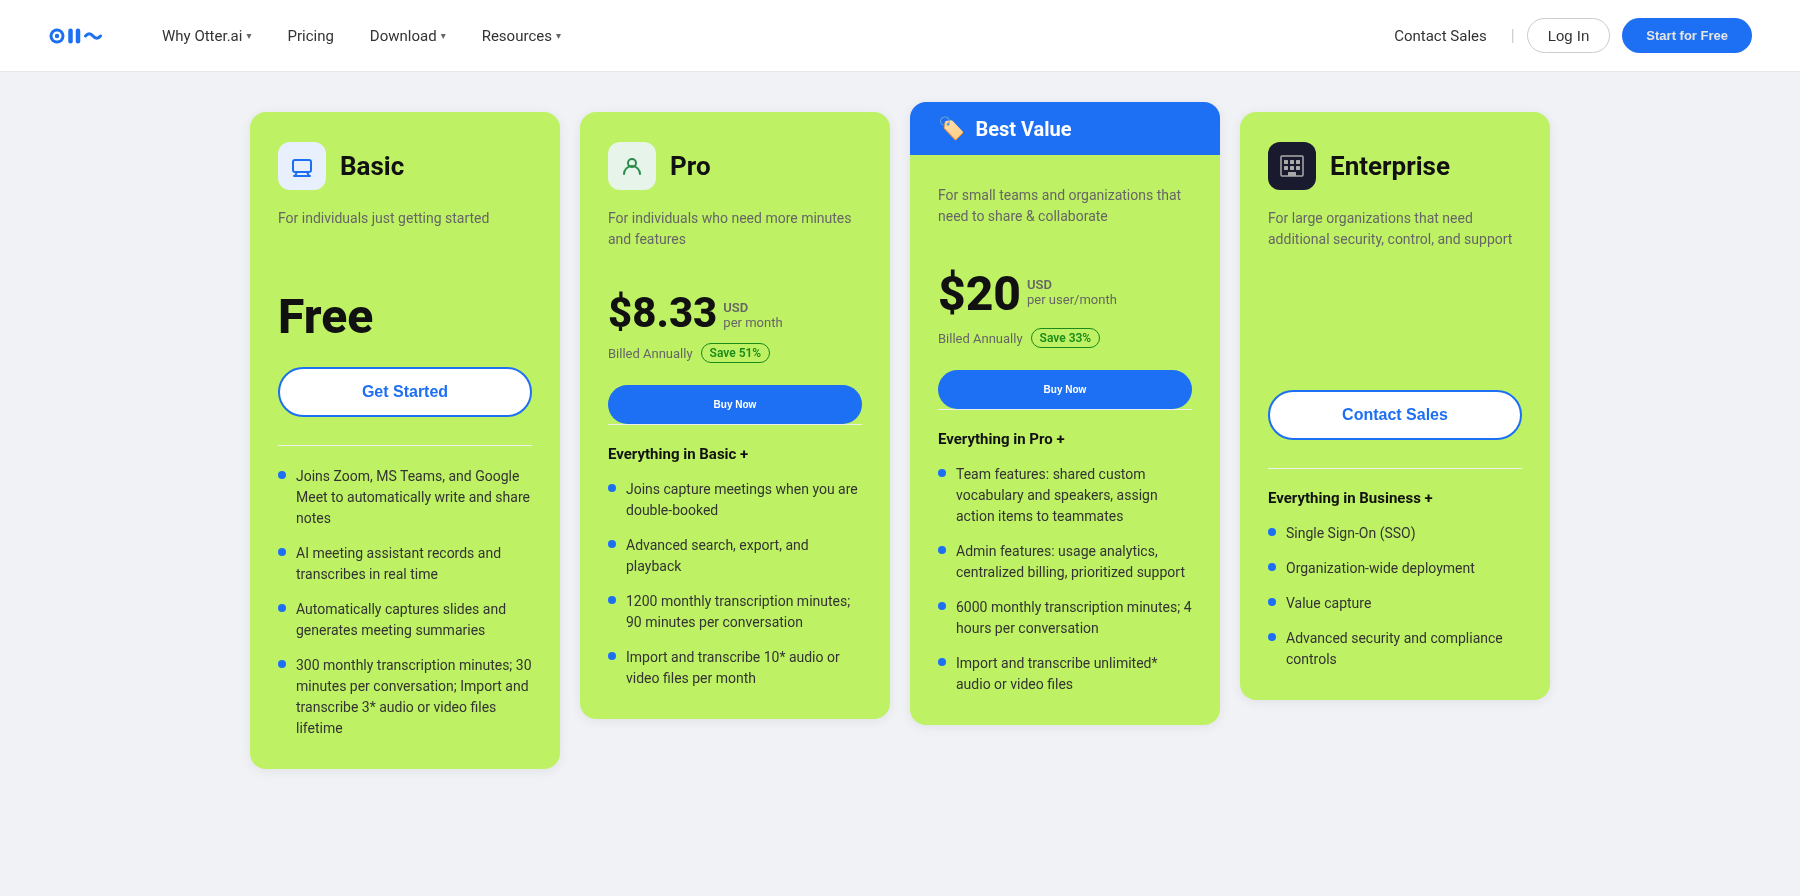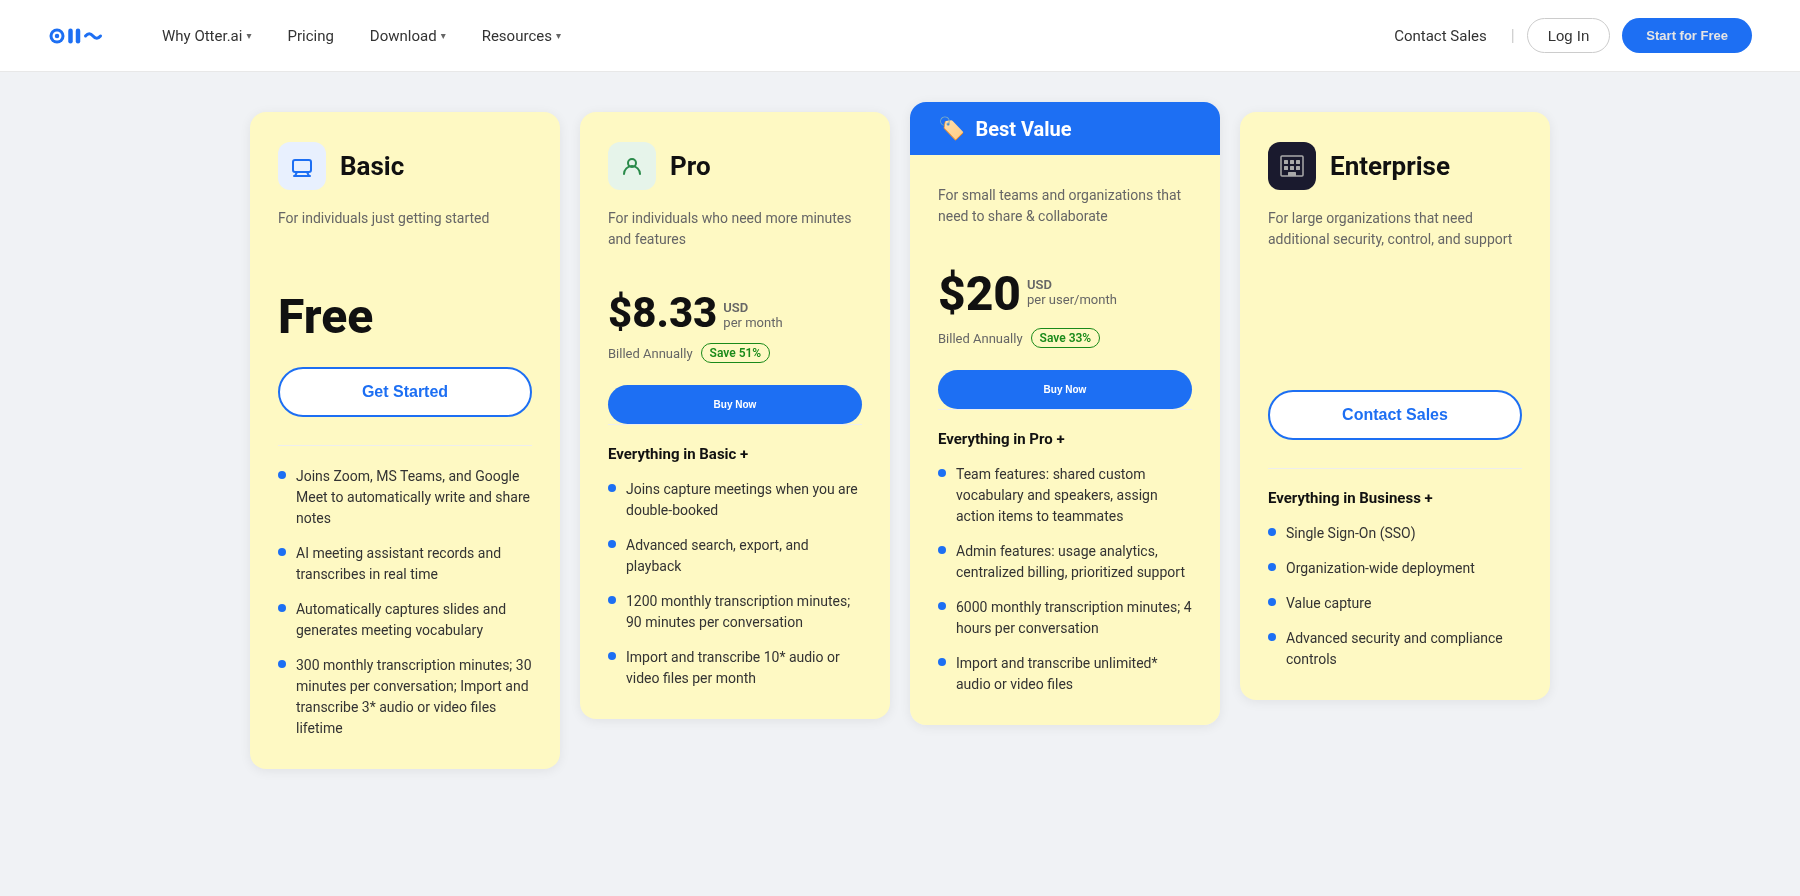--- a/index.html
+++ b/index.html
@@ -58,21 +58,21 @@
       display: grid;
       grid-template-columns: repeat(4, 1fr);
       gap: 20px;
       max-width: 1300px;
       margin: 0 auto;
       align-items: start;
     }
 
     
     .card {
-      background: #fef9c3;
+      background: #bef264;
       border-radius: 16px;
       padding: 30px 28px;
       position: relative;
       box-shadow: 0 2px 12px rgba(0,0,0,0.07);
     }
 
     
     .best-value-banner {
       background: #1d6ff3;
       color: #fff;
@@ -288,21 +288,21 @@
         <li class="feature-item">
           <span class="feature-dot"></span>
           <span>Joins Zoom, MS Teams, and Google Meet to automatically write and share notes</span>
         </li>
         <li class="feature-item">
           <span class="feature-dot"></span>
           <span>AI meeting assistant records and transcribes in real time</span>
         </li>
         <li class="feature-item">
           <span class="feature-dot"></span>
-          <span>Automatically captures slides and generates meeting vocabulary</span>
+          <span>Automatically captures slides and generates meeting summaries</span>
         </li>
         <li class="feature-item">
           <span class="feature-dot"></span>
           <span>300 monthly transcription minutes; 30 minutes per conversation; Import and transcribe 3* audio or video files lifetime</span>
         </li>
       </ul>
     </div>
 
     <div class="card">
       <div class="plan-header">

